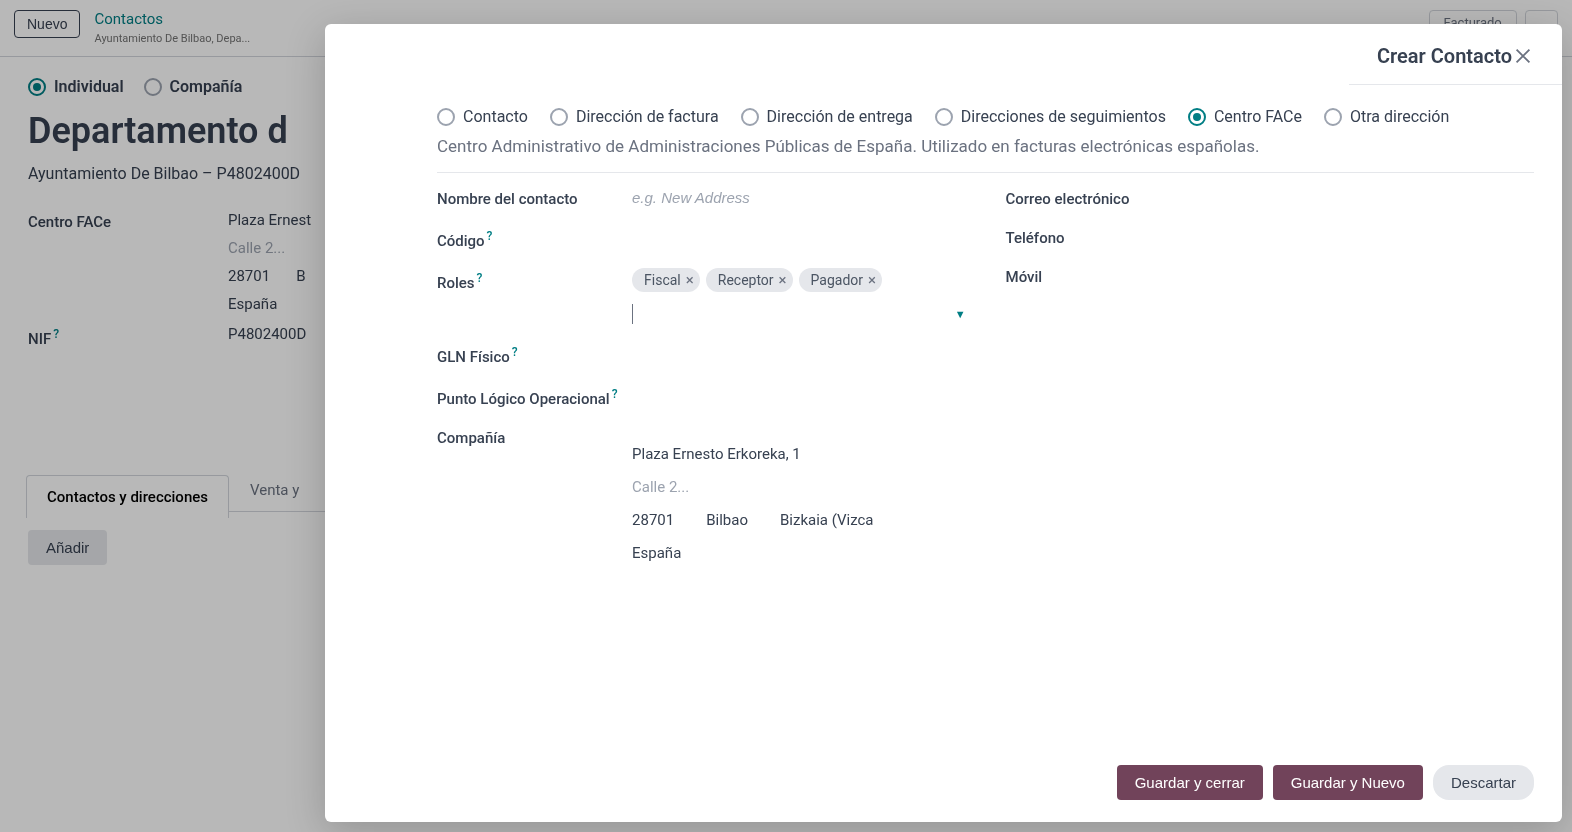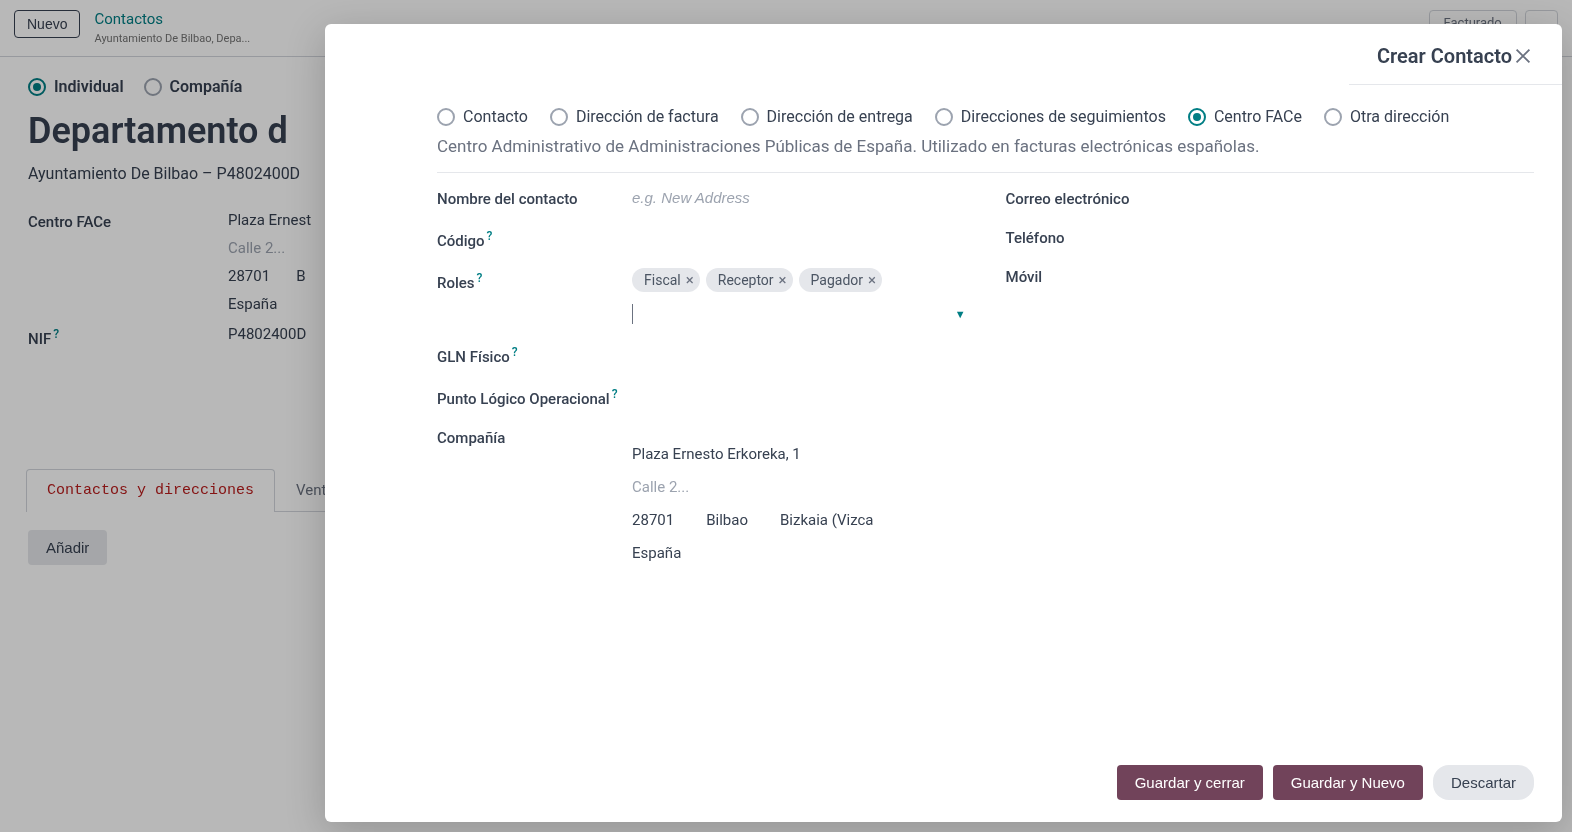--- a/index.html
+++ b/index.html
@@ -24,21 +24,21 @@
 
 .bg-title { font-size: 36px; font-weight: 600; color: #374151; margin: 6px 0 12px; }
 .bg-subtitle { font-size: 16px; color: #374151; margin-bottom: 28px; }
 .bg-fields { display: grid; grid-template-columns: 190px 1fr; gap: 12px 10px; max-width: 620px; }
 .bg-label { font-size: 15px; color: #374151; font-weight: 500; padding-top: 2px; }
 .bg-val { font-size: 15px; color: #374151; }
 .help-q { color: #017e84; font-size: 12px; margin-left: 2px; vertical-align: super; }
 
 .bg-tabs { display: flex; gap: 0; margin-top: 120px; border-bottom: 1px solid #d1d5db; margin-left: -2px; }
 .bg-tab { padding: 12px 20px; font-size: 15px; color: #6b7280; border: 1px solid transparent; border-bottom: none; }
-.bg-tab.active { border-color: #d1d5db; background: #fff; color: #b91c1c; font-weight: 500; border-radius: 4px 4px 0 0; position: relative; top: 1px; font-family: Liberation Mono, monospace; }
+.bg-tab.active { border-color: #d1d5db; background: #fff; color: #000000; font-weight: 500; border-radius: 4px 4px 0 0; position: relative; top: 7px; }
 .btn-anadir { margin-top: 18px; background: #e5e7eb; border: none; color: #374151; padding: 9px 18px; font-size: 15px; border-radius: 4px; }
 
 
 .overlay { position: absolute; inset: 0; background: rgba(0,0,0,0.28); }
 .modal { position: absolute; left: 325px; top: 24px; right: 10px; bottom: 10px; background: #fff; border-radius: 6px; display: flex; flex-direction: column; box-shadow: 0 10px 40px rgba(0,0,0,0.2); align-items: flex-end; }
 .modal-header { display: flex; align-items: center; justify-content: space-between; padding: 20px 28px 16px; border-bottom: 1px solid #e5e7eb; }
 .modal-title { font-size: 20px; font-weight: 600; color: #374151; }
 .close-x { width: 22px; height: 22px; cursor: pointer; color: #6b7280; }
 .close-x svg { width: 100%; height: 100%; stroke: currentColor; }
 

